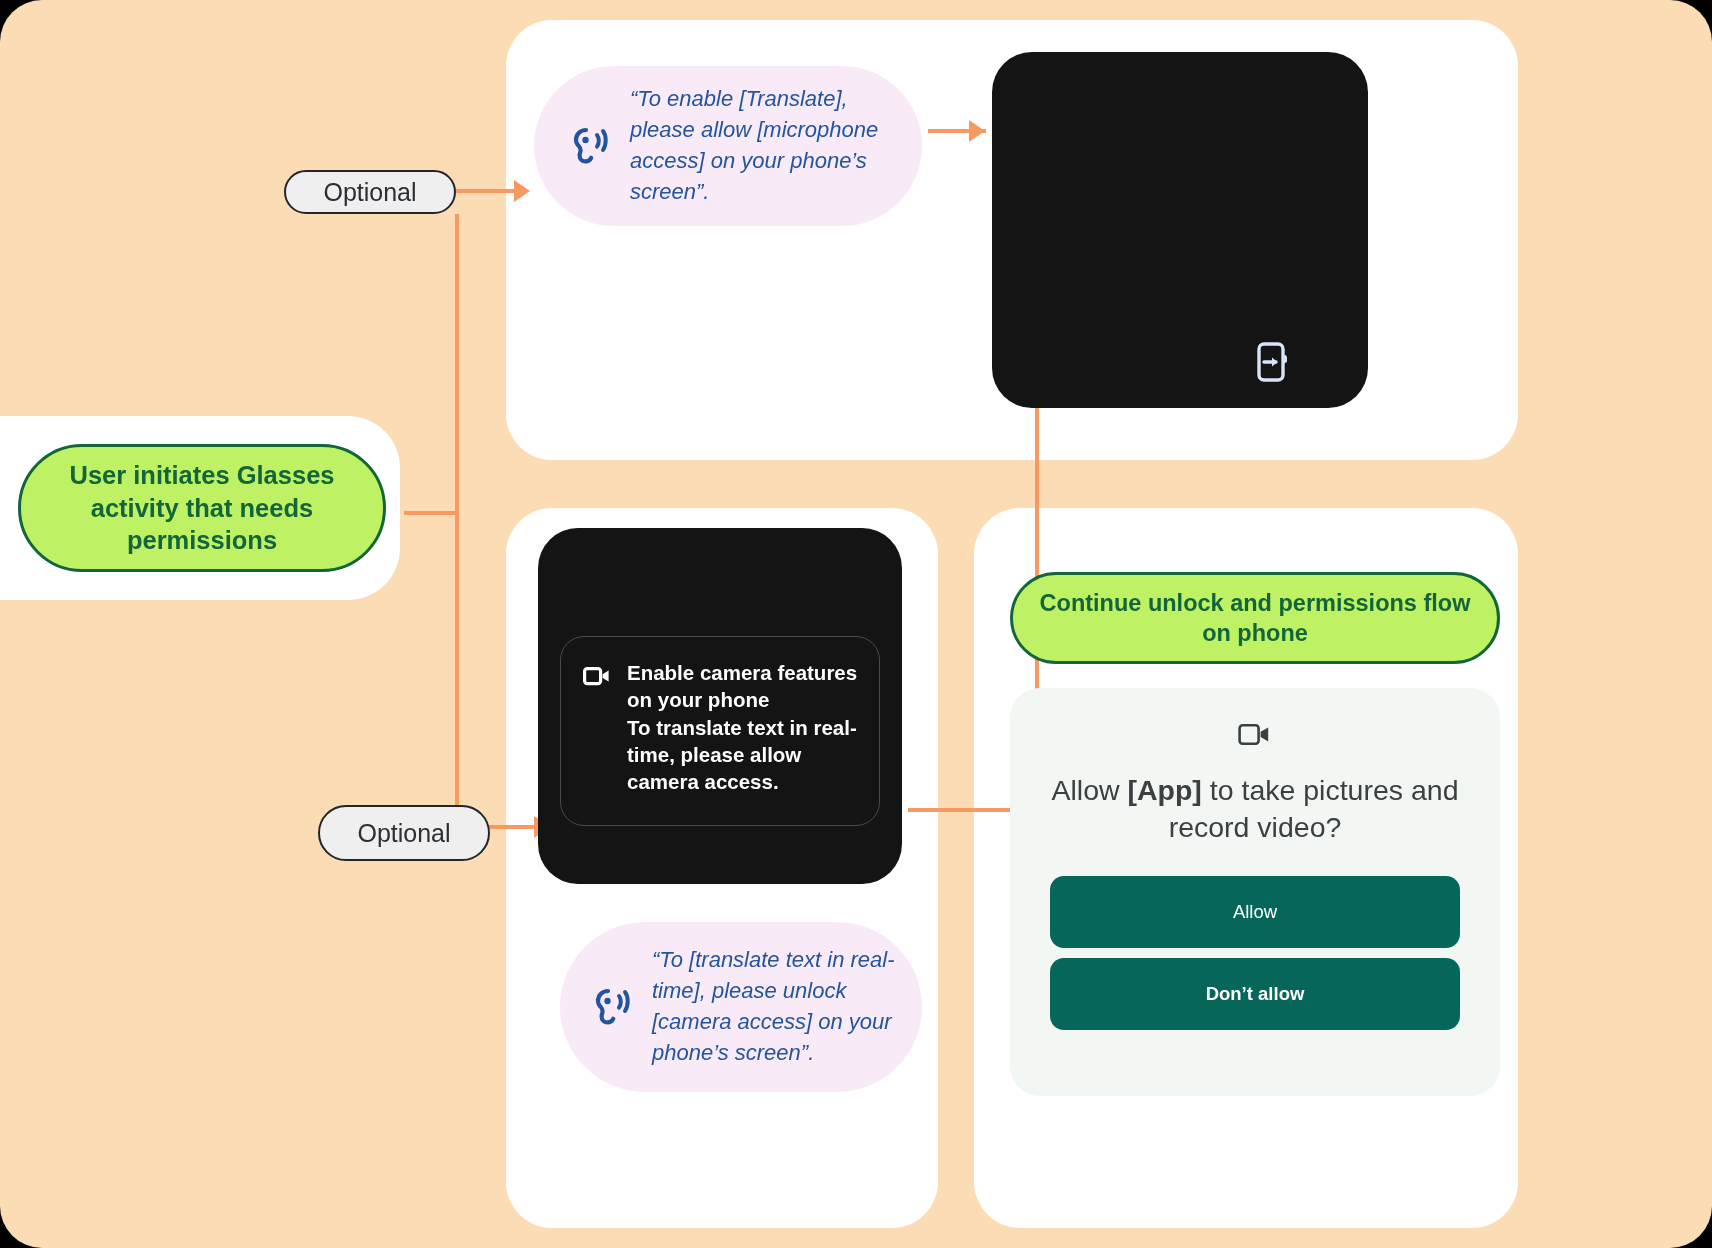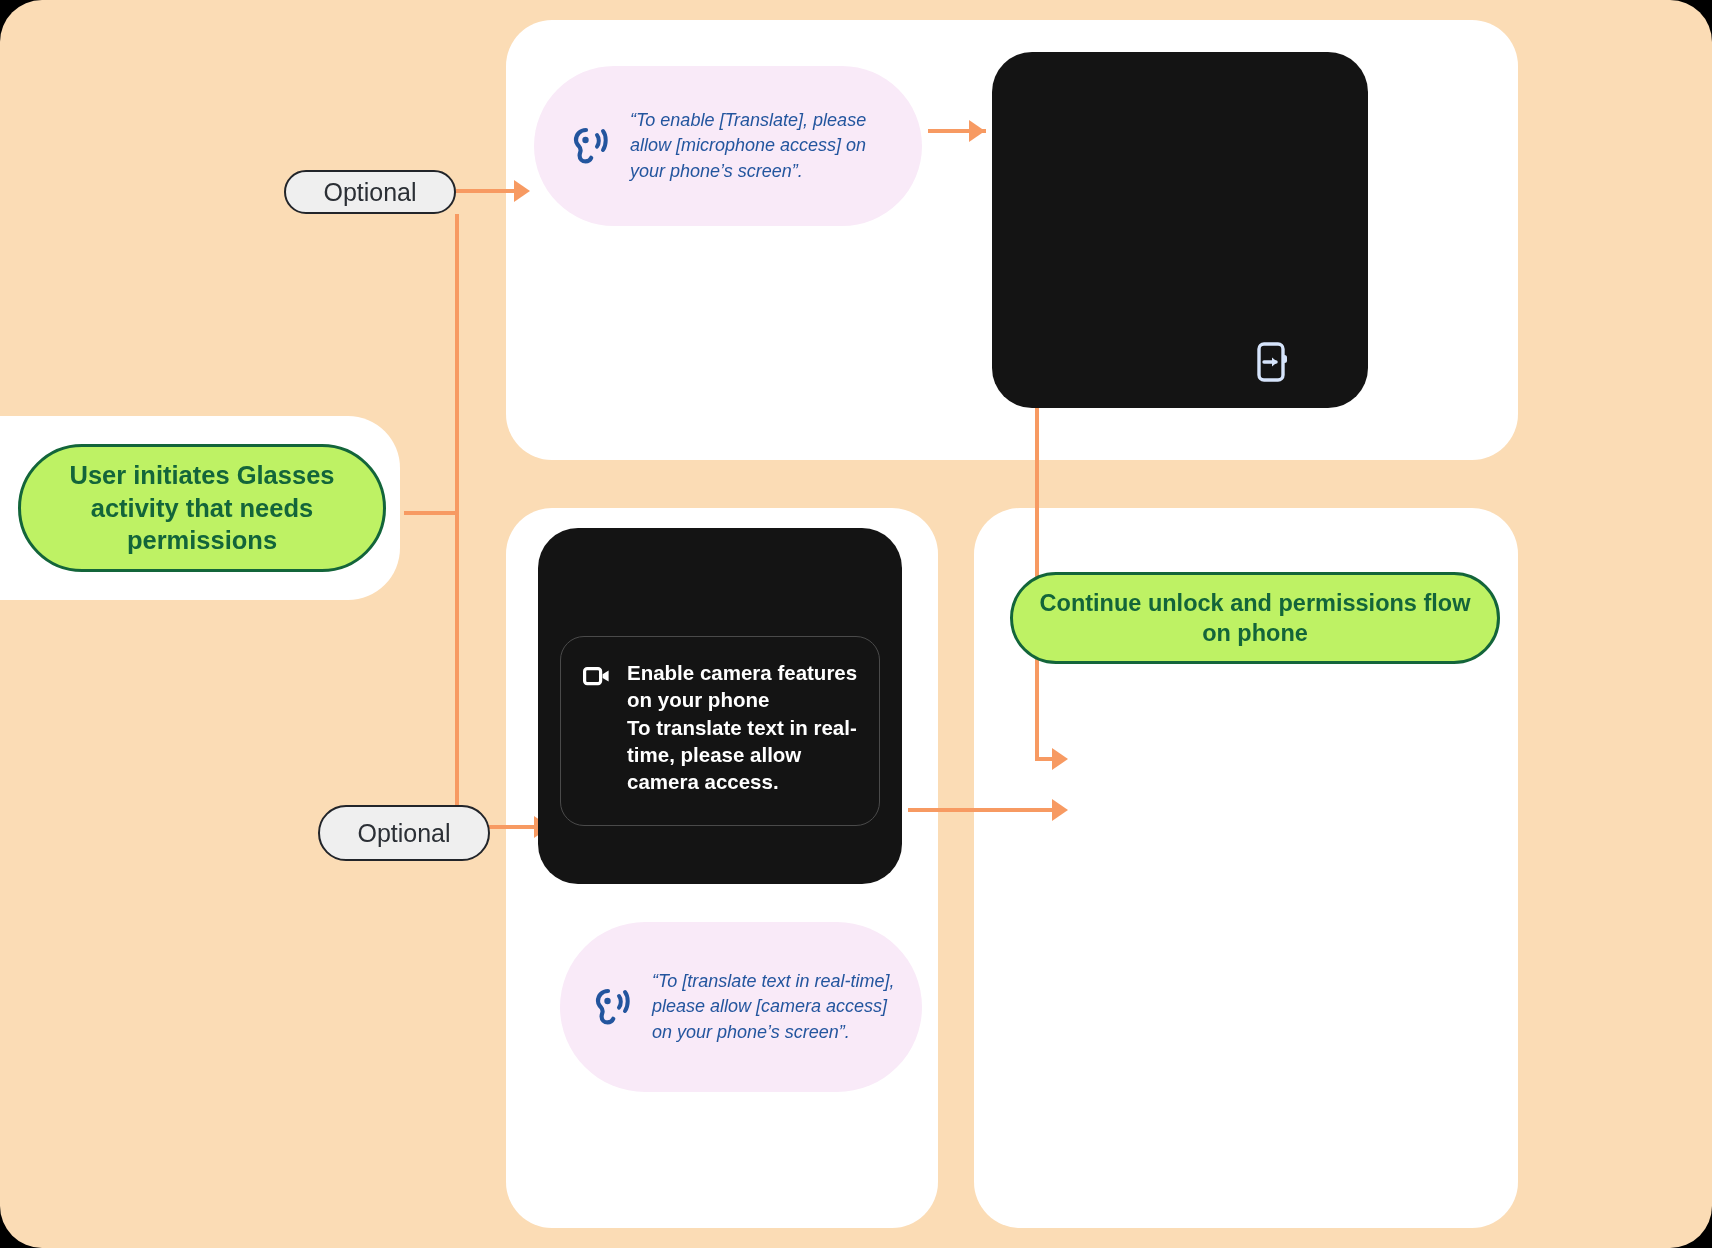--- a/index.html
+++ b/index.html
@@ -46,21 +46,21 @@
   }
 
   
   .bubble{
     position:absolute;background:#F9EAF8;border-radius:110px;
     display:flex;align-items:center;gap:22px;box-sizing:border-box;
   }
   #bubble-mic{left:534px;top:66px;width:388px;height:160px;padding:0 26px 0 34px;}
   #bubble-cam{left:560px;top:922px;width:362px;height:170px;padding:0 24px 0 30px;}
   .bubble-text{
-    color:#23559E;font-style:italic;font-size:18px;line-height:1.40;
+    color:#23559E;font-style:italic;font-size:22px;line-height:1.40;
   }
   .ear-icon{flex:0 0 auto;width:40px;height:44px;}
 
   
   .glasses{position:absolute;background:#141414;border-radius:40px;}
   #glasses-top{left:992px;top:52px;width:376px;height:356px;}
   #glasses-bottom{left:538px;top:528px;width:364px;height:356px;}
 
   #unlock-icon{position:absolute;left:1252px;top:340px;width:44px;height:44px;}
 
@@ -163,21 +163,32 @@
     </div>
   </div>
 
   <div class="bubble" id="bubble-cam">
     <svg class="ear-icon" viewBox="0 0 40 44">
       <path d="M18 6c-6 0-10 4.6-10 10 0 2 .6 3.4 1.6 4.6 1.5 1.8 3 3 3 5.6 0 2-1 3-1 5.2 0 3.4 2.6 6 6 6 2.6 0 4.6-1.4 5.6-3.6" fill="none" stroke="#23559E" stroke-width="4.2" stroke-linecap="round"></path>
       <circle cx="17.5" cy="16" r="3.2" fill="#23559E"></circle>
       <path d="M29 11c2.4 3 2.4 8.6 0 11.6" fill="none" stroke="#23559E" stroke-width="4" stroke-linecap="round"></path>
       <path d="M35 7c3.6 4.6 3.6 13.4 0 19" fill="none" stroke="#23559E" stroke-width="4" stroke-linecap="round"></path>
     </svg>
-    <div class="bubble-text">“To [translate text in real-time], please allow [camera access] on your phone’s screen”.</div>
+    <div class="bubble-text">“To [translate text in real-time], please unlock [camera access] on your phone’s screen”.</div>
   </div>
 
   <div class="green-node" id="node-continue">
     <span>Continue unlock and permissions flow on phone</span>
   </div>
 
+  <div id="dialog">
+    <svg class="vid-icon-lg" viewBox="0 0 34 26">
+      <rect x="1.6" y="3.2" width="19" height="18.5" rx="3" fill="none" stroke="#3C4043" stroke-width="2.6"></rect>
+      <path d="M22.6 9.8l7.6-4.4v14l-7.6-4.4z" fill="#3C4043"></path>
+    </svg>
+    <div id="dialog-question">
+      <span>Allow </span><b>[App]</b><span> to take pictures and record video?</span>
+    </div>
+    <button class="perm-btn" id="btn-allow">Allow</button>
+    <button class="perm-btn" id="btn-deny">Don’t allow</button>
+  </div>
 
 </div>
 
 </body></html>

